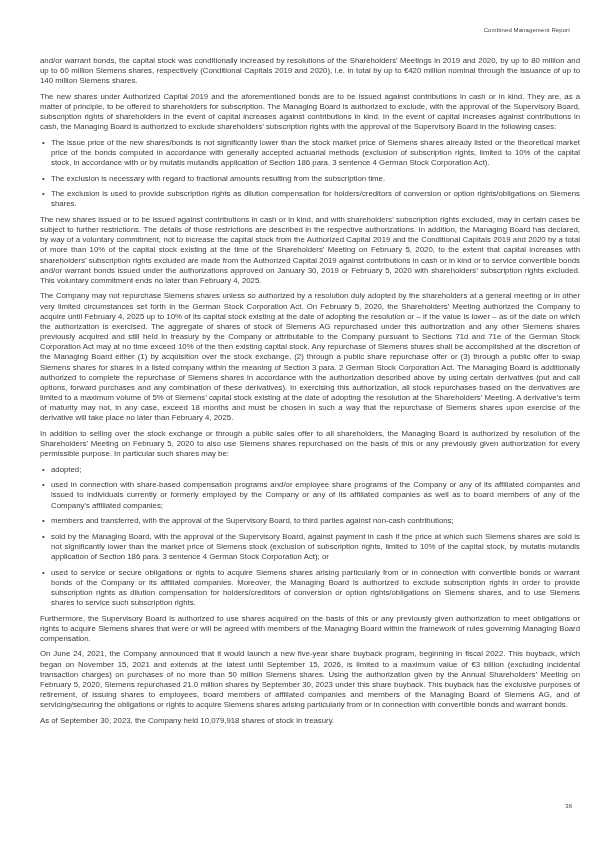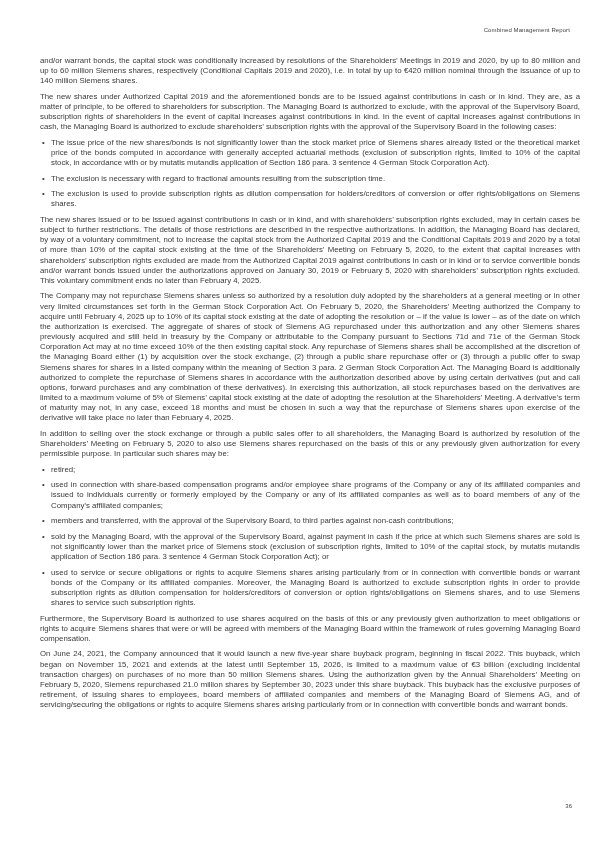--- a/index.html
+++ b/index.html
@@ -78,32 +78,32 @@
       <span class="bullet-text">The issue price of the new shares/bonds is not significantly lower than the stock market price of Siemens shares already listed or the theoretical market price of the bonds computed in accordance with generally accepted actuarial methods (exclusion of subscription rights, limited to 10% of the capital stock, in accordance with or by mutatis mutandis application of Section 186 para. 3 sentence 4 German Stock Corporation Act).</span>
     </div>
 
     <div class="bullet">
       <span class="marker">•</span>
       <span class="bullet-text">The exclusion is necessary with regard to fractional amounts resulting from the subscription time.</span>
     </div>
 
     <div class="bullet">
       <span class="marker">•</span>
-      <span class="bullet-text">The exclusion is used to provide subscription rights as dilution compensation for holders/creditors of conversion or offer rights/obligations on Siemens shares.</span>
+      <span class="bullet-text">The exclusion is used to provide subscription rights as dilution compensation for holders/creditors of conversion or option rights/obligations on Siemens shares.</span>
     </div>
 
     <p class="para">The new shares issued or to be issued against contributions in cash or in kind, and with shareholders’ subscription rights excluded, may in certain cases be subject to further restrictions. The details of those restrictions are described in the respective authorizations. In addition, the Managing Board has declared, by way of a voluntary commitment, not to increase the capital stock from the Authorized Capital 2019 and the Conditional Capitals 2019 and 2020 by a total of more than 10% of the capital stock existing at the time of the Shareholders’ Meeting on February 5, 2020, to the extent that capital increases with shareholders’ subscription rights excluded are made from the Authorized Capital 2019 against contributions in cash or in kind or to service convertible bonds and/or warrant bonds issued under the authorizations approved on January 30, 2019 or February 5, 2020 with shareholders’ subscription rights excluded. This voluntary commitment ends no later than February 4, 2025.</p>
 
     <p class="para">The Company may not repurchase Siemens shares unless so authorized by a resolution duly adopted by the shareholders at a general meeting or in other very limited circumstances set forth in the German Stock Corporation Act. On February 5, 2020, the Shareholders’ Meeting authorized the Company to acquire until February 4, 2025 up to 10% of its capital stock existing at the date of adopting the resolution or – if the value is lower – as of the date on which the authorization is exercised. The aggregate of shares of stock of Siemens AG repurchased under this authorization and any other Siemens shares previously acquired and still held in treasury by the Company or attributable to the Company pursuant to Sections 71d and 71e of the German Stock Corporation Act may at no time exceed 10% of the then existing capital stock. Any repurchase of Siemens shares shall be accomplished at the discretion of the Managing Board either (1) by acquisition over the stock exchange, (2) through a public share repurchase offer or (3) through a public offer to swap Siemens shares for shares in a listed company within the meaning of Section 3 para. 2 German Stock Corporation Act. The Managing Board is additionally authorized to complete the repurchase of Siemens shares in accordance with the authorization described above by using certain derivatives (put and call options, forward purchases and any combination of these derivatives). In exercising this authorization, all stock repurchases based on the derivatives are limited to a maximum volume of 5% of Siemens’ capital stock existing at the date of adopting the resolution at the Shareholders’ Meeting. A derivative’s term of maturity may not, in any case, exceed 18 months and must be chosen in such a way that the repurchase of Siemens shares upon exercise of the derivative will take place no later than February 4, 2025.</p>
 
     <p class="para">In addition to selling over the stock exchange or through a public sales offer to all shareholders, the Managing Board is authorized by resolution of the Shareholders’ Meeting on February 5, 2020 to also use Siemens shares repurchased on the basis of this or any previously given authorization for every permissible purpose. In particular such shares may be:</p>
 
     <div class="bullet">
       <span class="marker">•</span>
-      <span class="bullet-text">retired;</span>
+      <span class="bullet-text">adopted;</span>
     </div>
 
     <div class="bullet">
       <span class="marker">•</span>
       <span class="bullet-text">used in connection with share-based compensation programs and/or employee share programs of the Company or any of its affiliated companies and issued to individuals currently or formerly employed by the Company or any of its affiliated companies as well as to board members of any of the Company’s affiliated companies;</span>
     </div>
 
     <div class="bullet">
       <span class="marker">•</span>
       <span class="bullet-text">members and transferred, with the approval of the Supervisory Board, to third parties against non-cash contributions;</span>
@@ -116,18 +116,19 @@
 
     <div class="bullet">
       <span class="marker">•</span>
       <span class="bullet-text">used to service or secure obligations or rights to acquire Siemens shares arising particularly from or in connection with convertible bonds or warrant bonds of the Company or its affiliated companies. Moreover, the Managing Board is authorized to exclude subscription rights in order to provide subscription rights as dilution compensation for holders/creditors of conversion or option rights/obligations on Siemens shares, and to use Siemens shares to service such subscription rights.</span>
     </div>
 
     <p class="para">Furthermore, the Supervisory Board is authorized to use shares acquired on the basis of this or any previously given authorization to meet obligations or rights to acquire Siemens shares that were or will be agreed with members of the Managing Board within the framework of rules governing Managing Board compensation.</p>
 
     <p class="para">On June 24, 2021, the Company announced that it would launch a new five-year share buyback program, beginning in fiscal 2022. This buyback, which began on November 15, 2021 and extends at the latest until September 15, 2026, is limited to a maximum value of €3 billion (excluding incidental transaction charges) on purchases of no more than 50 million Siemens shares. Using the authorization given by the Annual Shareholders’ Meeting on February 5, 2020, Siemens repurchased 21.0 million shares by September 30, 2023 under this share buyback. This buyback has the exclusive purposes of retirement, of issuing shares to employees, board members of affiliated companies and members of the Managing Board of Siemens AG, and of servicing/securing the obligations or rights to acquire Siemens shares arising particularly from or in connection with convertible bonds and warrant bonds.</p>
 
+    <p class="para">As of September 30, 2023, the Company held 10,079,918 shares of stock in treasury.</p>
 
   </div>
 
   <div class="page-number">36</div>
 
 </div>
 
 </body></html>

